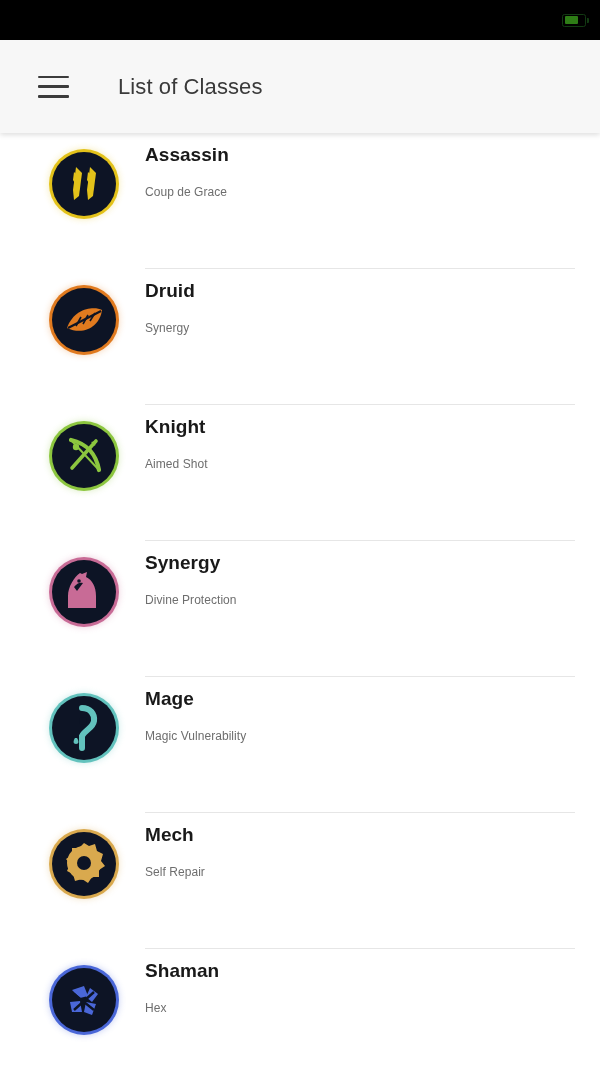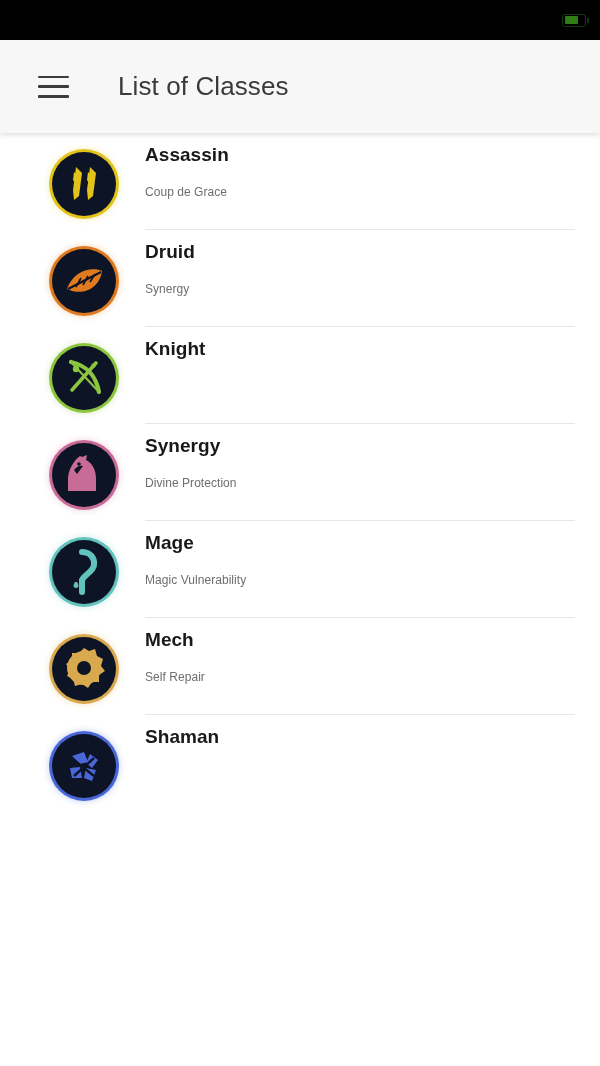--- a/index.html
+++ b/index.html
@@ -58,37 +58,37 @@
     width:31px; height:22px;
     display:flex; flex-direction:column; justify-content:space-between;
     cursor:pointer; flex:0 0 auto;
   }
   .hamburger span {
     display:block; width:100%; height:2.6px;
     background:#3c3c3c; border-radius:1px;
   }
   .app-title {
     margin-left:49px;
-    font-size:26px;
+    font-size:22px;
     color:#3a3a3a;
     letter-spacing:0.1px;
     white-space:nowrap;
   }
 
   
   .list {
     flex:1 1 auto;
     background:#ffffff;
     overflow:hidden;
     padding-top:0px;
   }
   .list-item {
     display:flex;
     align-items:flex-start;
-    height:97px;
+    height:136px;
     padding-left:52px;
     position:relative;
     cursor:pointer;
   }
   .avatar {
     flex:0 0 64px;
     width:64px; height:64px;
     border-radius:50%;
     margin-top:19px;
     background:#0d1425;
@@ -181,20 +181,21 @@
           <svg viewBox="0 0 64 64" xmlns="http://www.w3.org/2000/svg">
     <path d="M19 16 C36 20 44 30 47 46" stroke="#8cc63f" stroke-width="4.2" fill="none" stroke-linecap="round"></path>
     <path d="M19 16 L47 46" stroke="#8cc63f" stroke-width="2" fill="none"></path>
     <path d="M44 17 L20 44" stroke="#8cc63f" stroke-width="3.6" fill="none" stroke-linecap="round"></path>
     <path d="M44 17 L39 18 L43 22 Z" fill="#8cc63f"></path>
     <circle cx="24" cy="23" r="3.2" fill="#8cc63f"></circle>
           </svg>
         </div>
         <div class="item-text">
           <div class="item-title">Knight</div>
+          <div class="item-sub">Aimed Shot</div>
         </div>
         <div class="divider"></div>
       </div>
       <div class="list-item">
         <div class="avatar" style="background:#0d1425;box-shadow:0 0 0 3px #c86b96, 0 0 7px 3px #c86b9655;">
           <svg viewBox="0 0 64 64" xmlns="http://www.w3.org/2000/svg">
     <path d="M28 13 C22 17 16 27 16 36 L16 48 L44 48 L44 36
              C44 26 40 20 34 17 L35 12 L30 14 Z" fill="#c86b96"></path>
     <path d="M22 27 C25 23 28 22 31 23 L25 31 Z" fill="#0d1425"></path>
     <circle cx="27" cy="21" r="1.8" fill="#0d1425"></circle>
@@ -241,18 +242,19 @@
           <svg viewBox="0 0 64 64" xmlns="http://www.w3.org/2000/svg">
     <path d="M20 22 L32 18 L36 28 L28 30 Z" fill="#4a67d8"></path>
     <path d="M38 20 L46 26 L40 34 L34 29 Z" fill="#4a67d8"></path>
     <path d="M18 34 L28 33 L30 44 L20 44 Z" fill="#4a67d8"></path>
     <path d="M34 34 L44 36 L40 47 L32 44 Z" fill="#4a67d8"></path>
     <path d="M22 26 L42 42 M42 24 L22 42" stroke="#0d1425" stroke-width="2.4"></path>
           </svg>
         </div>
         <div class="item-text">
           <div class="item-title">Shaman</div>
+          <div class="item-sub">Hex</div>
         </div>
         <div class="divider"></div>
       </div>
     </div>
 
 </div>
 
 </body></html>

